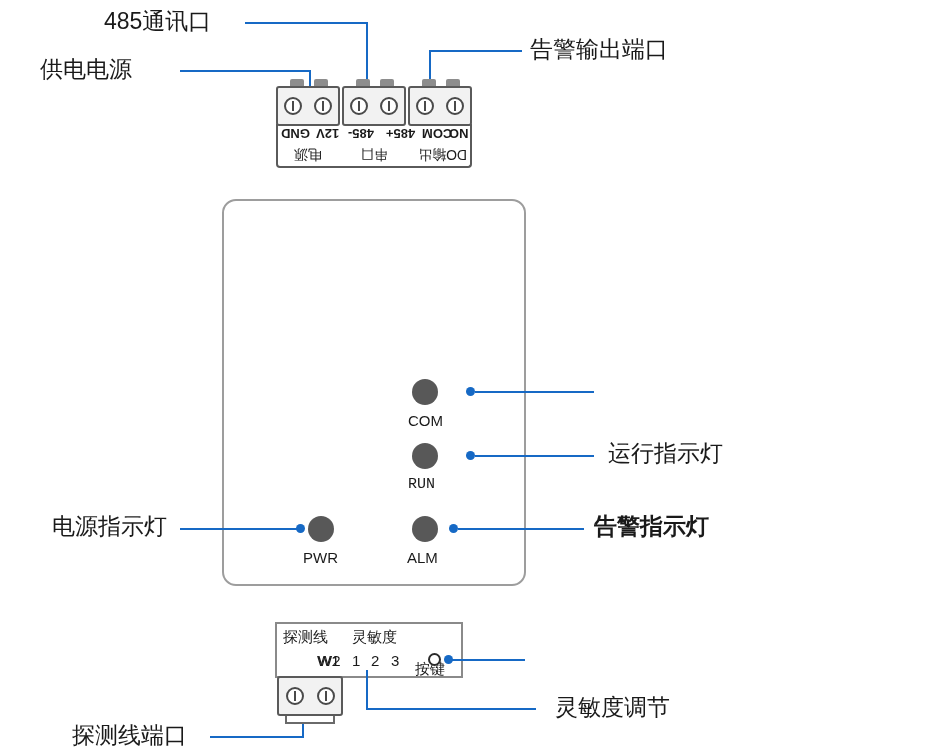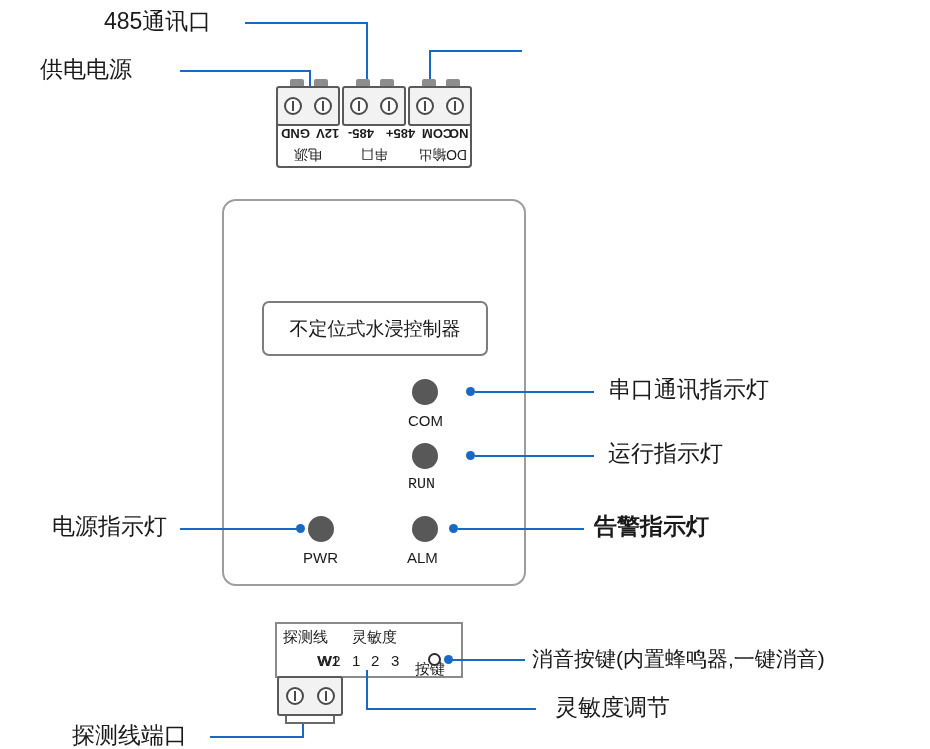--- a/index.html
+++ b/index.html
@@ -210,20 +210,21 @@
     box-sizing: border-box;
   }
 </style>
 </head>
 <body>
 
 <div id="stage">
 
   <div class="lbl" style="left:104px; top:10px;">485通讯口</div>
   <div class="lbl" style="left:40px; top:58px;">供电电源</div>
+  <div class="lbl" style="left:530px; top:38px;">告警输出端口</div>
 
   <div class="ln h" style="left:245px; top:22px; width:122px;"></div>
   <div class="ln v" style="left:366px; top:22px; height:64px;"></div>
 
   <div class="ln h" style="left:180px; top:70px; width:130px;"></div>
   <div class="ln v" style="left:309px; top:70px; height:16px;"></div>
 
   <div class="ln h" style="left:430px; top:50px; width:92px;"></div>
   <div class="ln v" style="left:429px; top:50px; height:36px;"></div>
 
@@ -257,37 +258,35 @@
   <div class="pin-lbl" style="left:348px; top:126px;">485-</div>
   <div class="pin-lbl" style="left:386px; top:126px;">485+</div>
   <div class="pin-lbl" style="left:422px; top:126px;">COM</div>
   <div class="pin-lbl" style="left:449px; top:126px;">NO</div>
 
   <div class="grp-lbl" style="left:294px; top:145px;">电源</div>
   <div class="grp-lbl" style="left:360px; top:145px;">串口</div>
   <div class="grp-lbl" style="left:418px; top:145px;">DO输出</div>
 
   <div id="device"></div>
-  <div id="nameplate">不定位式水浸控制器</div>
 
   <div class="led" style="left:412px; top:379px;"></div>
   <div class="led-lbl" style="left:408px; top:412px;">COM</div>
 
   <div class="led" style="left:412px; top:443px;"></div>
   <div class="led-lbl" style="left:408px; top:476px;font-family:Liberation Mono, monospace;">RUN</div>
 
   <div class="led" style="left:308px; top:516px;"></div>
   <div class="led-lbl" style="left:303px; top:549px;">PWR</div>
 
   <div class="led" style="left:412px; top:516px;"></div>
   <div class="led-lbl" style="left:407px; top:549px;">ALM</div>
 
   <div class="dot" style="left:466px; top:387px;"></div>
   <div class="ln h" style="left:475px; top:391px; width:119px;"></div>
-  <div class="lbl" style="left:608px; top:378px;">串口通讯指示灯</div>
 
   <div class="dot" style="left:466px; top:451px;"></div>
   <div class="ln h" style="left:475px; top:455px; width:119px;"></div>
   <div class="lbl" style="left:608px; top:442px;">运行指示灯</div>
 
   <div class="dot" style="left:296px; top:524px;"></div>
   <div class="ln h" style="left:180px; top:528px; width:118px;"></div>
   <div class="lbl" style="left:40px; top:515px;margin-left:12px;">电源指示灯</div>
 
   <div class="dot" style="left:449px; top:524px;"></div>
@@ -309,21 +308,20 @@
   <div class="mute-circle" style="left:428px; top:653px;"></div>
 
   <div id="botterm">
     <div class="screw"></div>
     <div class="screw"></div>
   </div>
   <div id="botterm-foot"></div>
 
   <div class="dot" style="left:444px; top:655px;"></div>
   <div class="ln h" style="left:452px; top:659px; width:73px;"></div>
-  <div class="lbl small" style="left:532px; top:648px;">消音按键(内置蜂鸣器,一键消音)</div>
 
   <div class="ln v" style="left:366px; top:670px; height:40px;"></div>
   <div class="ln h" style="left:366px; top:708px; width:170px;"></div>
   <div class="lbl" style="left:555px; top:696px;">灵敏度调节</div>
 
   <div class="ln v" style="left:302px; top:724px; height:14px;"></div>
   <div class="ln h" style="left:210px; top:736px; width:93px;"></div>
   <div class="lbl" style="left:72px; top:724px;">探测线端口</div>
 
 </div>

